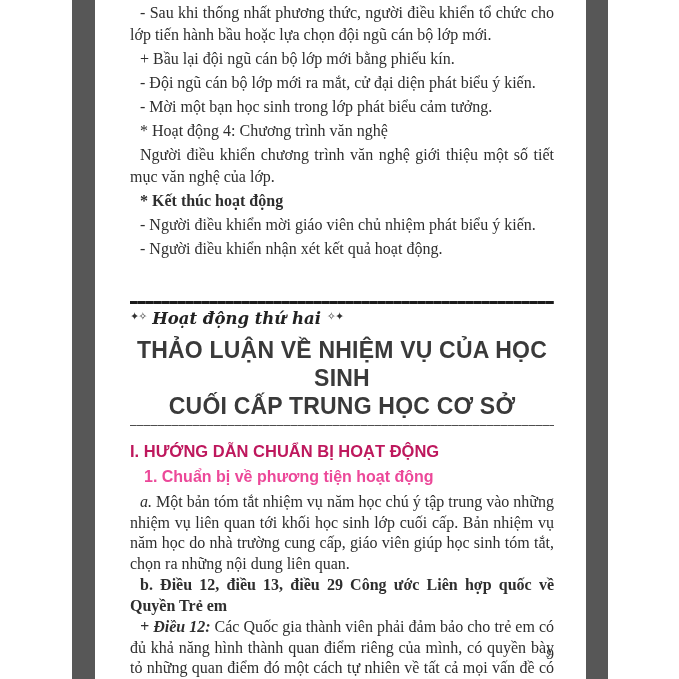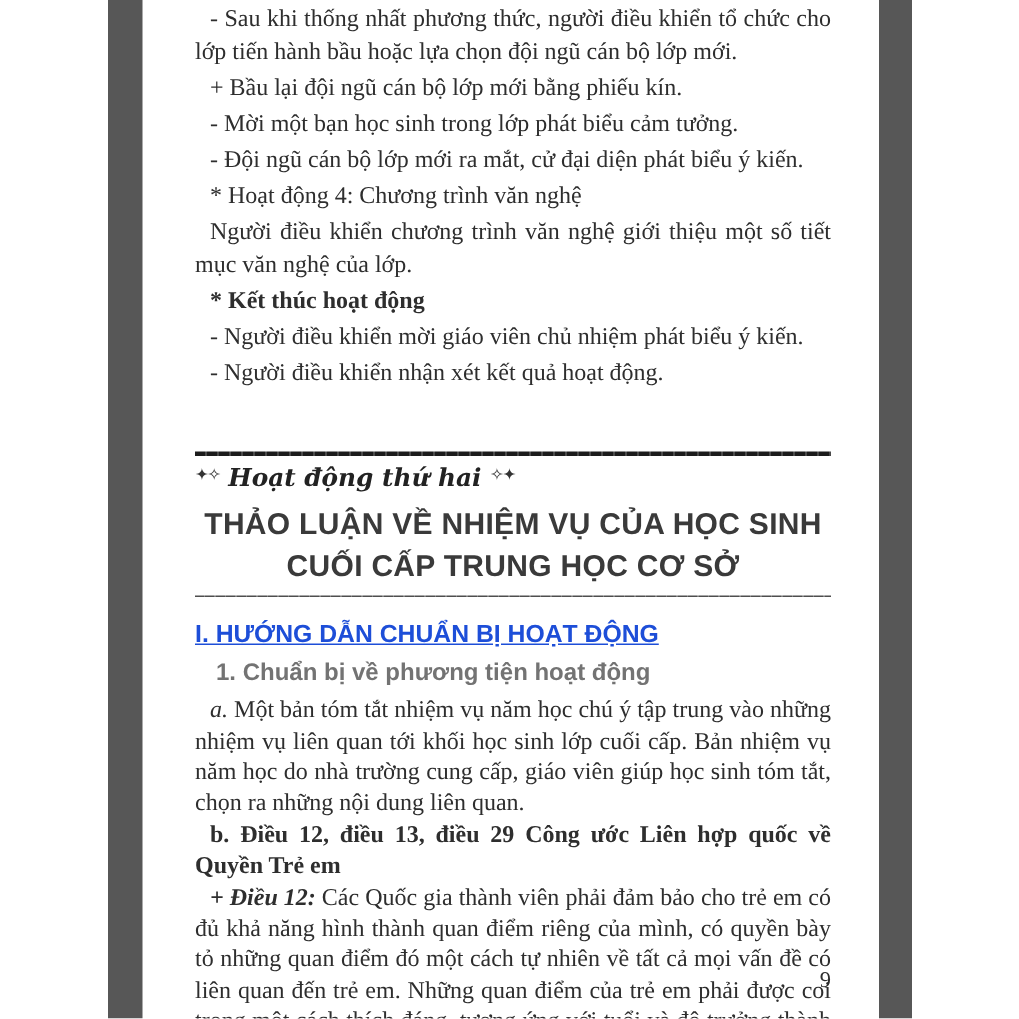--- a/index.html
+++ b/index.html
@@ -37,53 +37,53 @@
     font-family:"DejaVu Serif", serif;font-style:italic;font-weight:700;
     font-size:16.5px;line-height:20px;color:#222;
   }
   .sparkle{
     font-family:"DejaVu Sans", sans-serif;font-style:normal;font-weight:400;
     font-size:11px;color:#333;position:relative;top:-4px;letter-spacing:-1px;
   }
   .activity-title{
     margin:5px 0 0 0;text-align:center;text-indent:0;
     font-family:"Liberation Sans", sans-serif;font-weight:700;
-    font-size:20px;line-height:28px;color:#3a3a3a;letter-spacing:0.2px;
+    font-size:23px;line-height:28px;color:#3a3a3a;letter-spacing:0.2px;
   }
 
   
   .guide-heading{
     margin:14px 0 0 0;text-indent:0;text-align:left;
     font-family:"Liberation Sans", sans-serif;font-weight:700;
-    font-size:16.5px;line-height:22px;color:#1d4ed8;text-decoration:underline;
+    font-size:16.5px;line-height:22px;color:#be185d;
   }
   .guide-subheading{
     margin:4px 0 4px 0;text-indent:14px;text-align:left;
     font-family:"Liberation Sans", sans-serif;font-weight:700;
-    font-size:16px;line-height:22px;color:#737373;
+    font-size:16px;line-height:22px;color:#ec4899;
   }
   .guide p.body{line-height:20.5px;margin-bottom:1px;}
 
   .page-number{
     position:absolute;left:130px;top:646px;width:424px;
     text-align:right;font-size:15px;color:#2e2e2e;
   }
 </style>
 </head>
 <body>
 
 <div class="edge-bar left"></div>
 <div class="edge-bar right"></div>
 
 <div class="content">
 
   <p>- Sau khi thống nhất phương thức, người điều khiển tổ chức cho lớp tiến hành bầu hoặc lựa chọn đội ngũ cán bộ lớp mới.</p>
   <p>+ Bầu lại đội ngũ cán bộ lớp mới bằng phiếu kín.</p>
+  <p>- Đội ngũ cán bộ lớp mới ra mắt, cử đại diện phát biểu ý kiến.</p>
   <p>- Mời một bạn học sinh trong lớp phát biểu cảm tưởng.</p>
-  <p>- Đội ngũ cán bộ lớp mới ra mắt, cử đại diện phát biểu ý kiến.</p>
   <p class="italic">* Hoạt động 4: Chương trình văn nghệ</p>
   <p>Người điều khiển chương trình văn nghệ giới thiệu một số tiết mục văn nghệ của lớp.</p>
   <p class="semibold-italic">* Kết thúc hoạt động</p>
   <p>- Người điều khiển mời giáo viên chủ nhiệm phát biểu ý kiến.</p>
   <p>- Người điều khiển nhận xét kết quả hoạt động.</p>
 
   <div class="activity-divider">
     <div class="rule-top"></div>
     <p class="kicker"><span class="sparkle">✦✧</span> <span>Hoạt động thứ hai</span> <span class="sparkle">✧✦</span></p>
     <p class="activity-title"><span>THẢO LUẬN VỀ NHIỆM VỤ CỦA HỌC SINH</span><br><span>CUỐI CẤP TRUNG HỌC CƠ SỞ</span></p>

